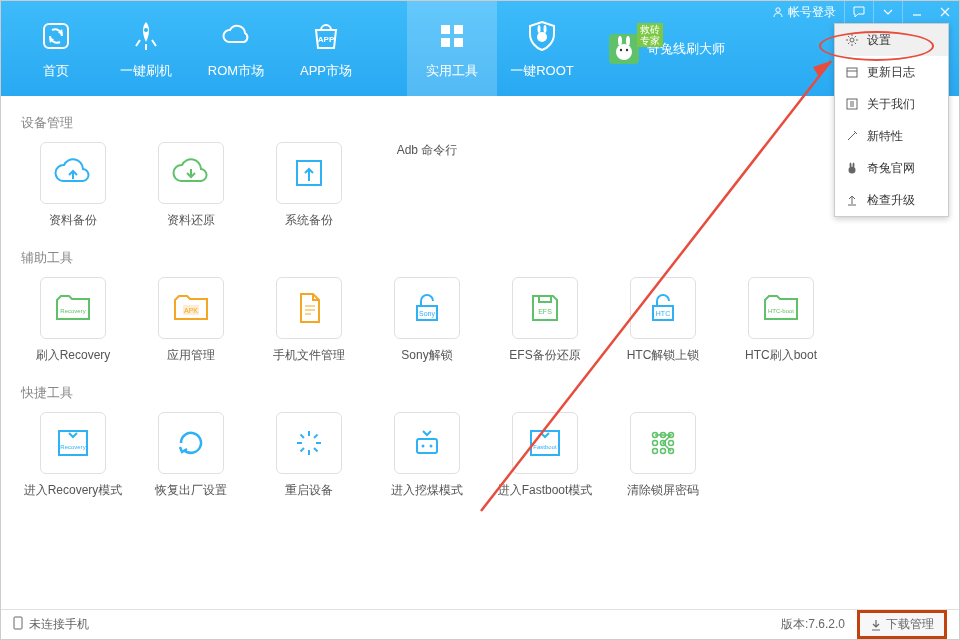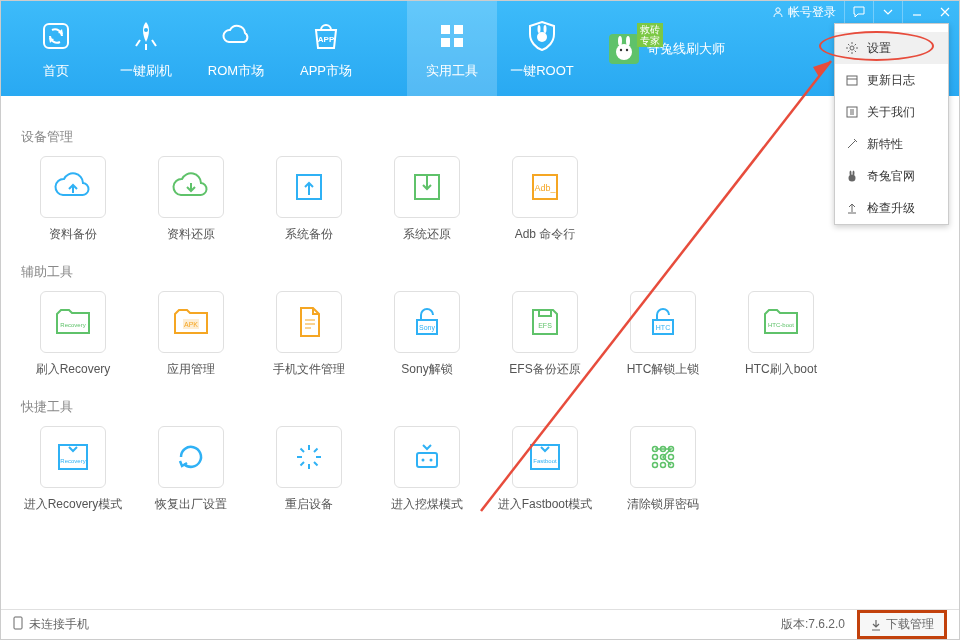--- a/index.html
+++ b/index.html
@@ -15,29 +15,29 @@
 .nav { display: flex; align-items: center; height: 95px; padding-left: 10px; }
 .nav-item { width: 90px; height: 95px; display: flex; flex-direction: column; align-items: center; justify-content: center; gap: 8px; color: #fff; font-size: 13px; cursor: pointer; }
 .nav-item.active { background: rgba(255,255,255,0.2); margin-left: 36px; }
 .nav-icon { width: 36px; height: 36px; display: flex; align-items: center; justify-content: center; }
 .nav-extra { margin-left: 20px; display: flex; align-items: center; gap: 6px; color: #fff; font-size: 13px; }
 .expert-badge { background: #7cc845; color: #fff; font-size: 10px; padding: 1px 3px; line-height: 1.1; position: absolute; top: 22px; left: 636px; }
 
 
 .dropdown { position: absolute; top: 22px; right: 10px; width: 115px; background: #fff; border: 1px solid #ccc; box-shadow: 0 2px 6px rgba(0,0,0,0.2); z-index: 100; }
 .dd-item { height: 32px; display: flex; align-items: center; gap: 8px; padding: 0 10px; font-size: 12px; color: #333; cursor: pointer; }
-.dd-item:first-child { background: #f0f0f0; margin-top: 8px; }
+.dd-item:first-child { background: #f0f0f0; }
 .dd-icon { width: 14px; height: 14px; display: flex; align-items: center; justify-content: center; }
 
 
 .red-ellipse { position: absolute; top: 30px; right: 25px; width: 115px; height: 30px; border: 2px solid #e74c3c; border-radius: 50%; z-index: 101; pointer-events: none; }
 .red-arrow { position: absolute; z-index: 99; pointer-events: none; }
 
 
-.content { padding: 24px 20px 0 20px; height: 515px; overflow: hidden; }
+.content { padding: 10px 20px 0 20px; height: 515px; overflow: hidden; }
 .section-title { font-size: 13px; color: #888; margin: 8px 0 10px 0; }
 .grid { display: flex; gap: 30px; flex-wrap: wrap; margin-left: 8px; }
 .tool { display: flex; flex-direction: column; align-items: center; gap: 8px; cursor: pointer; width: 88px; }
 .tool-box { width: 66px; height: 62px; border: 1px solid #e0e0e0; border-radius: 6px; display: flex; align-items: center; justify-content: center; }
 .tool-label { font-size: 12px; color: #555; white-space: nowrap; }
 .sectgap { height: 12px; }
 
 
 .statusbar { position: absolute; bottom: 0; left: 0; right: 0; height: 30px; border-top: 1px solid #e0e0e0; display: flex; align-items: center; padding: 0 12px; font-size: 12px; color: #666; }
 .status-left { display: flex; gap: 6px; }
@@ -249,35 +249,20 @@
     <div class="tool">
       <div class="tool-box">
           <svg width="40" height="40" viewBox="0 0 40 40">
             <rect x="8" y="8" width="24" height="24" fill="none" stroke="#2fb1f5" stroke-width="2"></rect>
             <path d="M20 28V16M16 20l4-4 4 4" fill="none" stroke="#2fb1f5" stroke-width="2"></path>
           </svg>
         </div>
       <span class="tool-label">系统备份</span>
     </div>
     <div class="tool">
-      <div class="tool-box">
-          <svg width="40" height="40" viewBox="0 0 40 40">
-            <rect x="8" y="8" width="24" height="24" fill="none" stroke="#5fc26a" stroke-width="2"></rect>
-            <path d="M20 8v14M24 18l-4 4-4-4" fill="none" stroke="#5fc26a" stroke-width="2"></path>
-          </svg>
-        </div>
-      <span class="tool-label">系统还原</span>
-    </div>
-    <div class="tool">
-      <div class="tool-box">
-          <svg width="40" height="40" viewBox="0 0 40 40">
-            <rect x="8" y="8" width="24" height="24" fill="none" stroke="#f5a623" stroke-width="2"></rect>
-            <text x="20" y="24" text-anchor="middle" fill="#f5a623" font-size="9">Adb_</text>
-          </svg>
-        </div>
       <span class="tool-label">Adb 命令行</span>
     </div>
   </div>
 
   <div class="sectgap"></div>
   <div class="section-title">辅助工具</div>
   <div class="grid">
     <div class="tool">
       <div class="tool-box">
           <svg width="44" height="40" viewBox="0 0 44 40">

